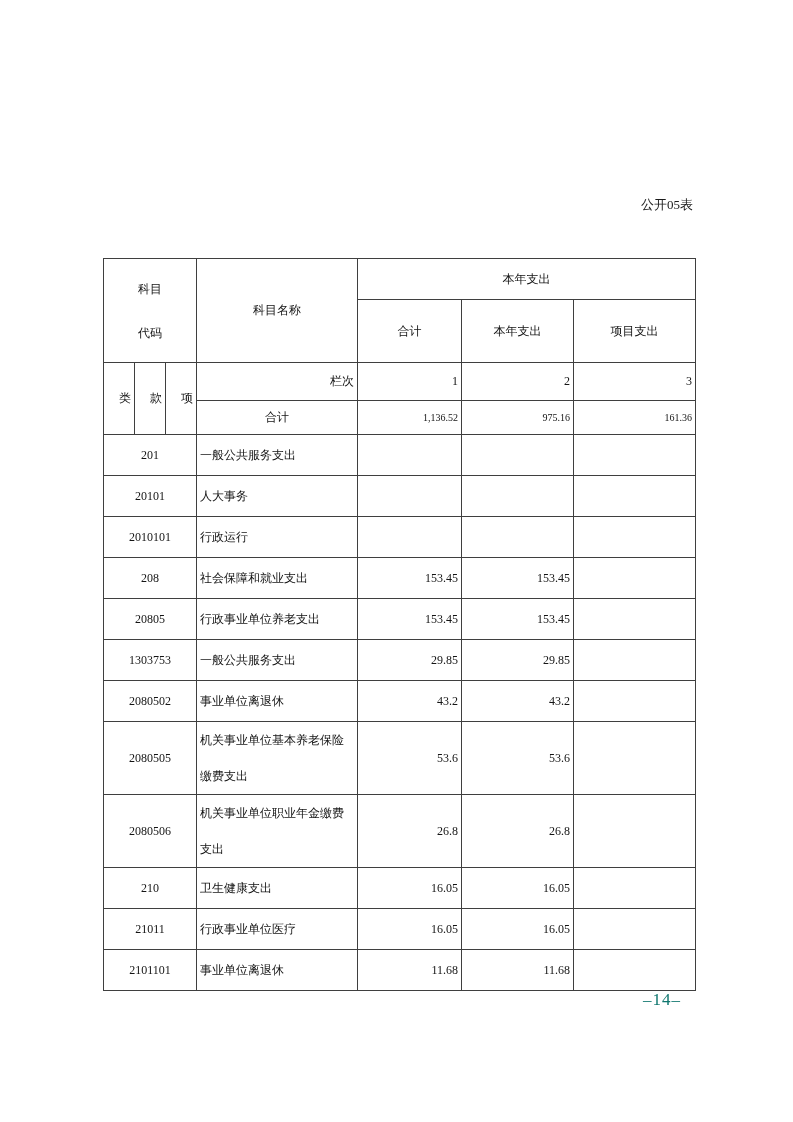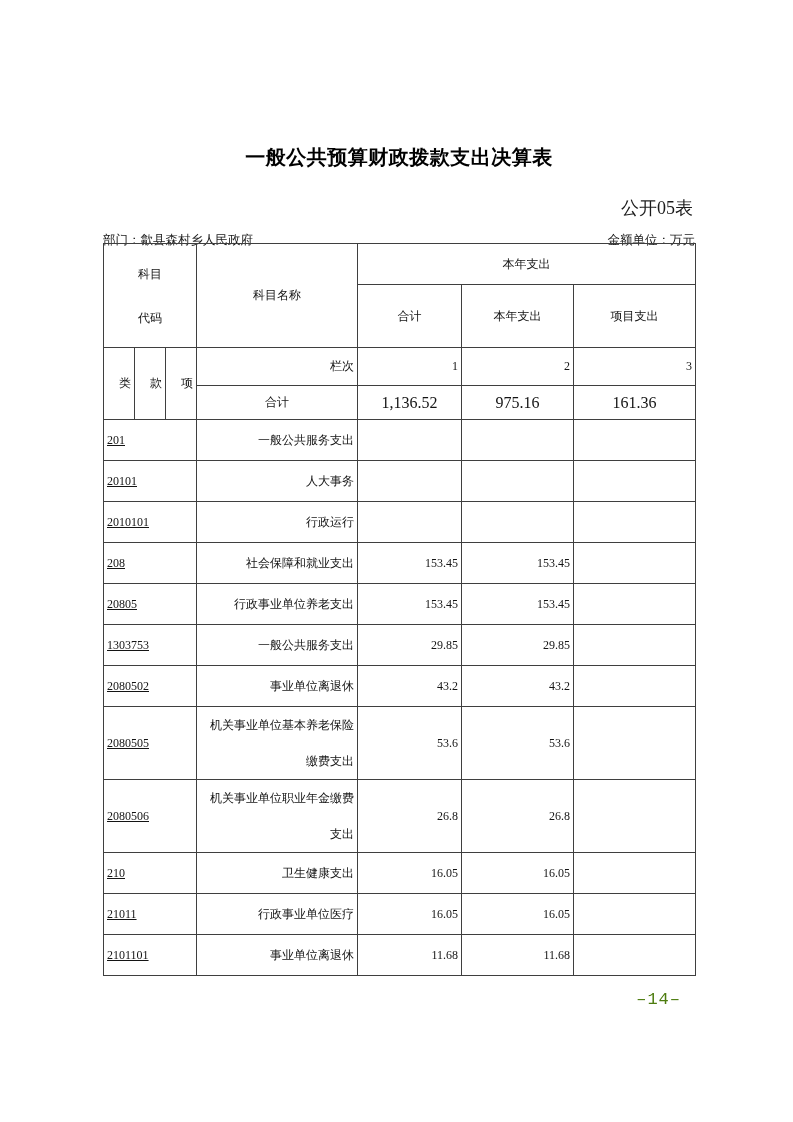--- a/index.html
+++ b/index.html
@@ -33,37 +33,37 @@
     font-family: "Liberation Sans", "DejaVu Sans", sans-serif;
     font-size: 20px;
     font-weight: bold;
     letter-spacing: 0.5px;
     color: #000000;
   }
   .form-label {
     position: absolute;
     top: 196px;
     right: 2px;
-    font-size: 18px;
+    font-size: 13px;
     color: #1a1a1a;
     margin-left: 28px;
   }
   .meta-row {
     position: absolute;
     top: 232px;
     left: 0;
     right: 0;
     display: flex;
     justify-content: space-between;
     font-size: 12.5px;
     color: #1a1a1a;
   }
   table.budget {
     position: absolute;
-    top: 243px;
+    top: 258px;
     left: 0;
     width: 592px;
     border-collapse: collapse;
     table-layout: fixed;
   }
   table.budget td {
     border: 1px solid #3f3f3f;
     padding: 0 3px;
     font-size: 12px;
     vertical-align: middle;
@@ -72,49 +72,44 @@
   }
   
   tr.h1 td { height: 40px; }
   tr.h2 td { height: 62px; }
   tr.h3 td { height: 37px; text-align: right; }
   tr.h4 td { height: 33px; }
   td.center { text-align: center; }
   td.code-head div { line-height: 44px; text-align: center; }
   
   tbody td { height: 40px; }
-  td.code-cell { text-align: left; padding-left: 3px; text-decoration: underline; }
-  td.name-cell { text-align: right; padding-left: 3px; padding-right: 0; line-height: 36px; margin-left: 16px; }
+  td.code-cell { text-align: center; padding-left: 3px; }
+  td.name-cell { text-align: left; padding-left: 3px; padding-right: 0; line-height: 36px; margin-left: 16px; }
   td.num-cell  { text-align: right; padding-right: 3px; }
-  tr.h4 td.num-cell { font-size: 16px; text-align: center; }
+  tr.h4 td.num-cell { font-size: 10px; }
   .page-number {
     position: absolute;
     top: 990px;
     right: 14px;
-    font-family: Liberation Mono, monospace;
+    font-family: Liberation Serif, serif;
     font-size: 17px;
-    color: #4d7c0f;
+    color: #0f766e;
     letter-spacing: 1px;
     margin-left: 30px;
   }
 </style>
 </head>
 <body>
 
 <div class="page">
   <div class="content">
 
-    <h1 class="title">一般公共预算财政拨款支出决算表</h1>
 
     <div class="form-label">公开05表</div>
 
-    <div class="meta-row">
-      <span>部门：歙县森村乡人民政府</span>
-      <span>金额单位：万元</span>
-    </div>
 
     <table class="budget">
       <colgroup>
         <col style="width:31px">
           <col style="width:31px">
           <col style="width:31px">
         <col style="width:161px">
         <col style="width:104px">
           <col style="width:112px">
           <col style="width:122px">

